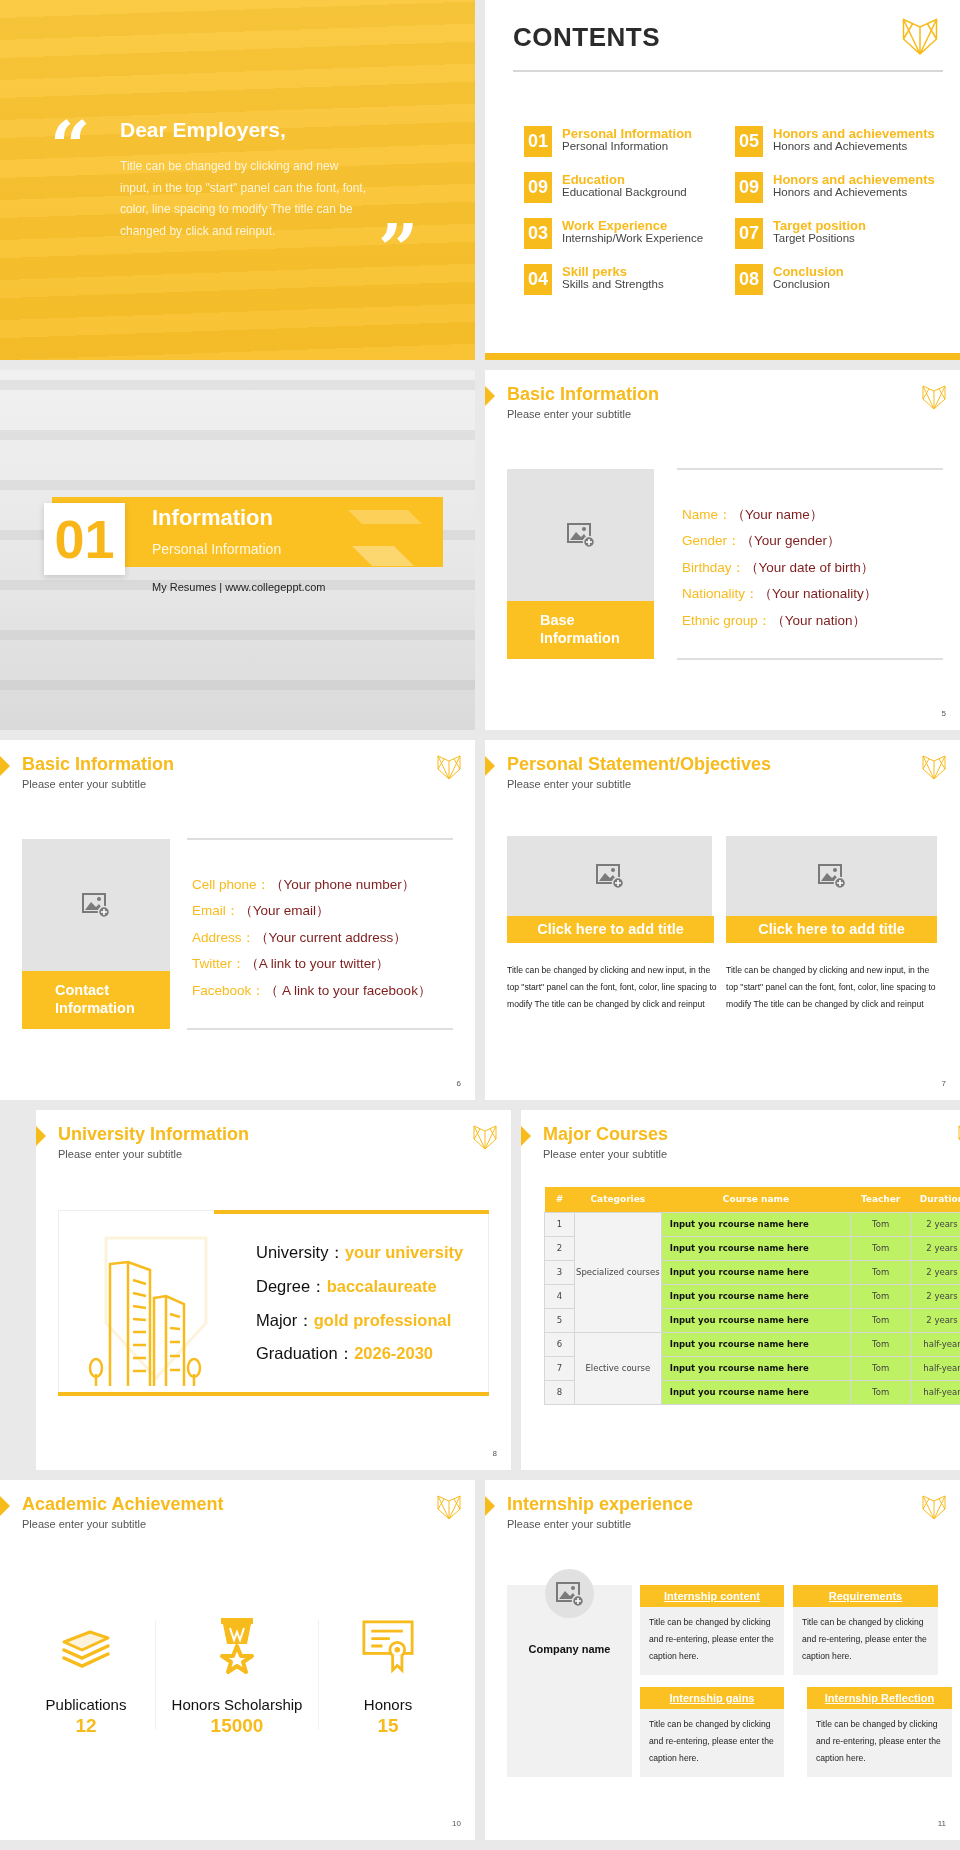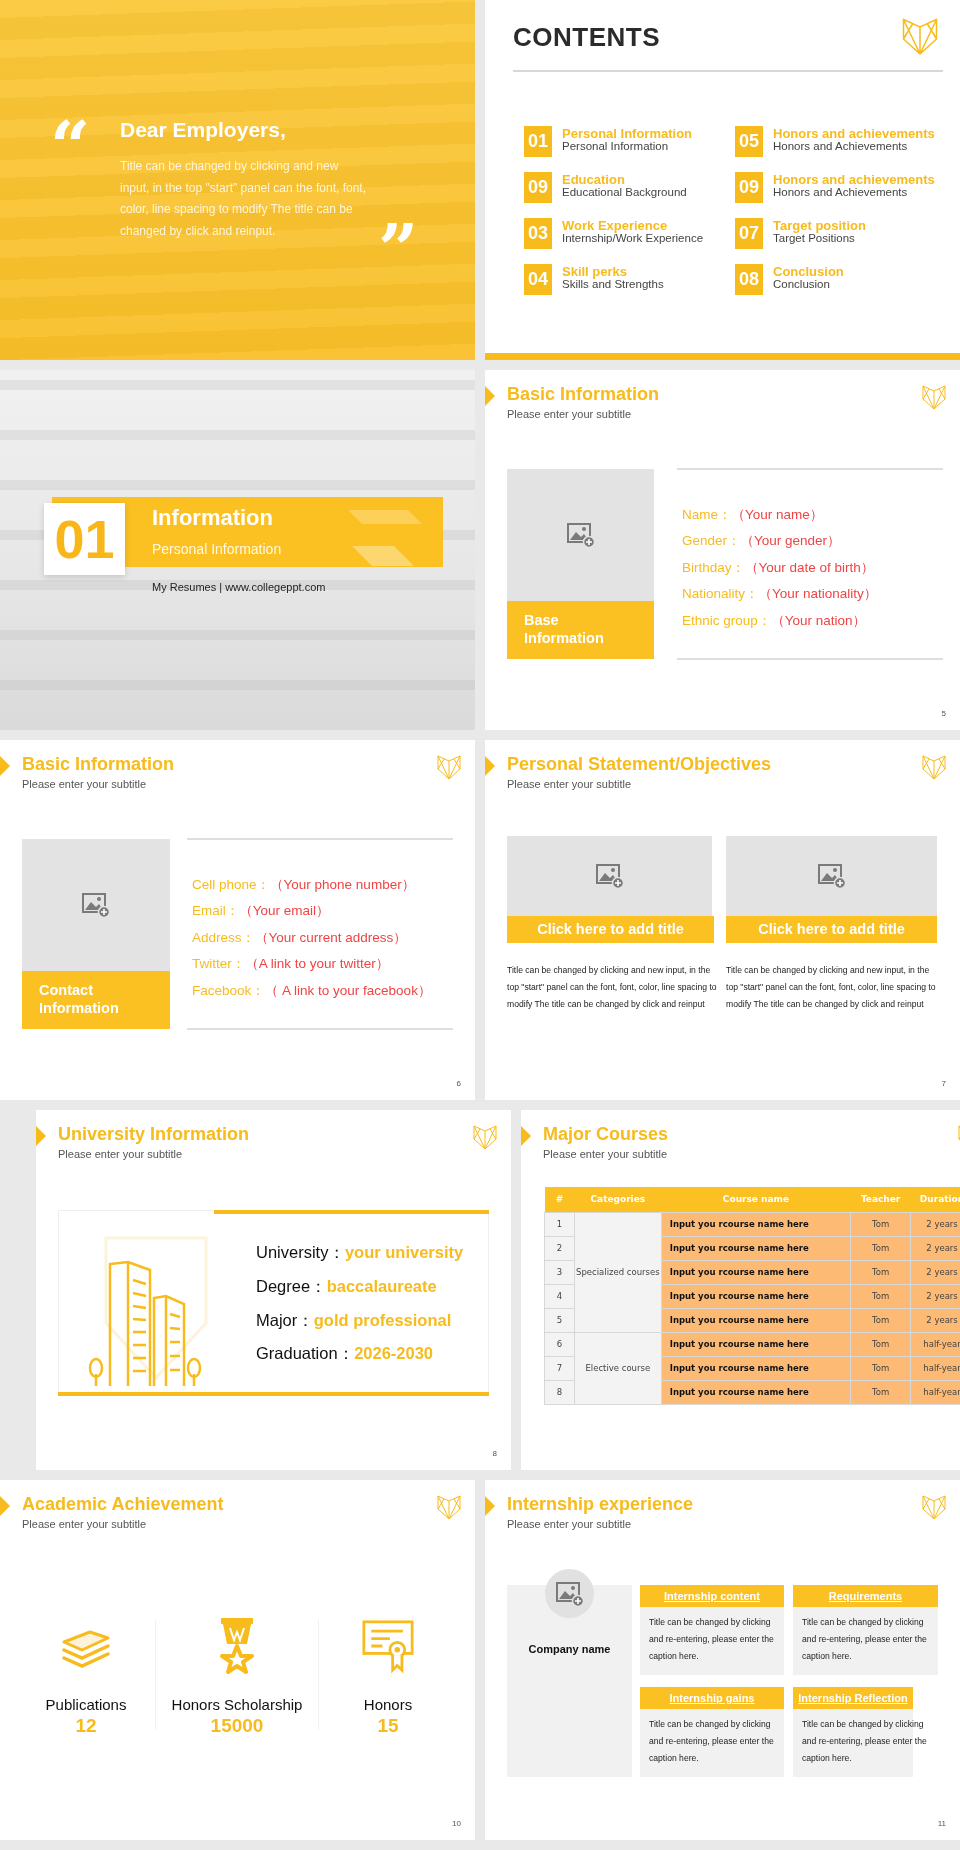--- a/index.html
+++ b/index.html
@@ -37,39 +37,39 @@
   .s3 .band { position:absolute; left:52px; top:127px; width:391px; height:70px; background:#fbc022; }
   .s3 .numbox { position:absolute; left:44px; top:133px; width:81px; height:72px; background:#fff; box-shadow:0 2px 6px rgba(0,0,0,0.15); color:#f8b619; font-size:54px; font-weight:bold; text-align:center; line-height:72px; }
   .s3 .t1 { position:absolute; left:152px; top:135px; font-size:22px; font-weight:bold; color:#fff; }
   .s3 .t2 { position:absolute; left:152px; top:171px; font-size:14px; color:#fff8e3; }
   .s3 .t3 { position:absolute; left:152px; top:211px; font-size:11px; color:#222; }
   .s3 .deco1 { position:absolute; left:355px; top:140px; width:60px; height:14px; background:rgba(255,255,255,0.25); transform:skewX(45deg) rotate(0deg); }
   .s3 .deco2 { position:absolute; left:362px; top:176px; width:42px; height:20px; background:rgba(255,255,255,0.35); transform:skewX(45deg); }
   
   .photo { position:absolute; background:#e4e3e4; }
   .photo .pic-icon { position:absolute; left:50%; top:50%; transform:translate(-50%,-50%); width:28px; height:26px; }
-  .cap { position:absolute; background:#fbc022; color:#fff; font-weight:bold; font-size:14.5px; line-height:18px; padding:10px 17px; }
+  .cap { position:absolute; background:#fbc022; color:#fff; font-weight:bold; font-size:14.5px; line-height:18px; padding:10px 33px; }
   .rule { position:absolute; height:2px; background:#dedede; }
   .kv { position:absolute; font-size:13.5px; white-space:nowrap; }
   .kv .k { color:#f8bb1c; }
-  .kv .v { color:#ef4444;margin-top:8px; }
+  .kv .v { color:#7f1d1d;margin-top:8px; }
   
   .ph { position:absolute; background:#e4e3e4; }
   .ph-cap { position:absolute; background:#fbc022; color:#fff; font-weight:bold; font-size:14.5px; text-align:center; line-height:26px; }
   .ph-txt { position:absolute; font-size:8.6px; line-height:16.8px; color:#222; }
   
   .uni-card { position:absolute; left:22px; top:100px; width:431px; height:185px; background:#fff; border:1px solid #eee; }
   .uni-topbar { position:absolute; left:178px; top:100px; width:275px; height:4px; background:#f8bb1c; }
   .uni-botbar { position:absolute; left:22px; top:282px; width:431px; height:4px; background:#f8bb1c; }
   .uni-kv { position:absolute; left:220px; font-size:16.5px; white-space:nowrap; color:#111; }
   .uni-kv .v { color:#f8bb1c; font-weight:bold; }
   
   table.courses { position:absolute; left:23px; top:77px; width:430px; border-collapse:collapse; font-family:"DejaVu Sans", sans-serif; font-size:8.5px; }
   table.courses th { background:#fbc022; color:#fff; font-weight:bold; height:25px; font-size:9px; }
-  table.courses td { height:24px; border:1px solid #d7d7d7; text-align:center; color:#444; background:#fdba74; }
+  table.courses td { height:24px; border:1px solid #d7d7d7; text-align:center; color:#444; background:#bef264; }
   table.courses td.num, table.courses td.cat { background:#f3f3f3; }
   table.courses td.name { text-align:left; padding-left:8px; font-weight:bold; color:#111; }
   
   .ach { position:absolute; top:138px; width:140px; text-align:center; }
   .ach .ico { width:52px; height:56px; margin:0 auto; }
   .ach .lbl { margin-top:18px; font-size:15px; color:#111; white-space:nowrap; }
   .ach .val { margin-top:2px; font-size:19px; font-weight:bold; color:#f8bb1c; }
   .vsep { position:absolute; top:140px; width:1px; height:110px; background:#f1f1f1; }
   
   .ic-left { position:absolute; left:22px; top:105px; width:125px; height:192px; background:#f1f1f1; }
@@ -427,18 +427,18 @@
     <div class="ib-t">Title can be changed by clicking and re-entering, please enter the caption here.</div>
   </div>
   <div class="ib" style="left:308px;top:105px;width:145px">
     <div class="ib-h">Requirements</div>
     <div class="ib-t">Title can be changed by clicking and re-entering, please enter the caption here.</div>
   </div>
   <div class="ib" style="left:155px;top:207px">
     <div class="ib-h">Internship gains</div>
     <div class="ib-t">Title can be changed by clicking and re-entering, please enter the caption here.</div>
   </div>
-  <div class="ib" style="left:308px;top:207px;width:120px">
+  <div class="ib" style="left:322px;top:207px;width:145px">
     <div class="ib-h">Internship Reflection</div>
     <div class="ib-t">Title can be changed by clicking and re-entering, please enter the caption here.</div>
   </div>
   <div class="pagenum">11</div>
 </div>
 
 </body></html>

